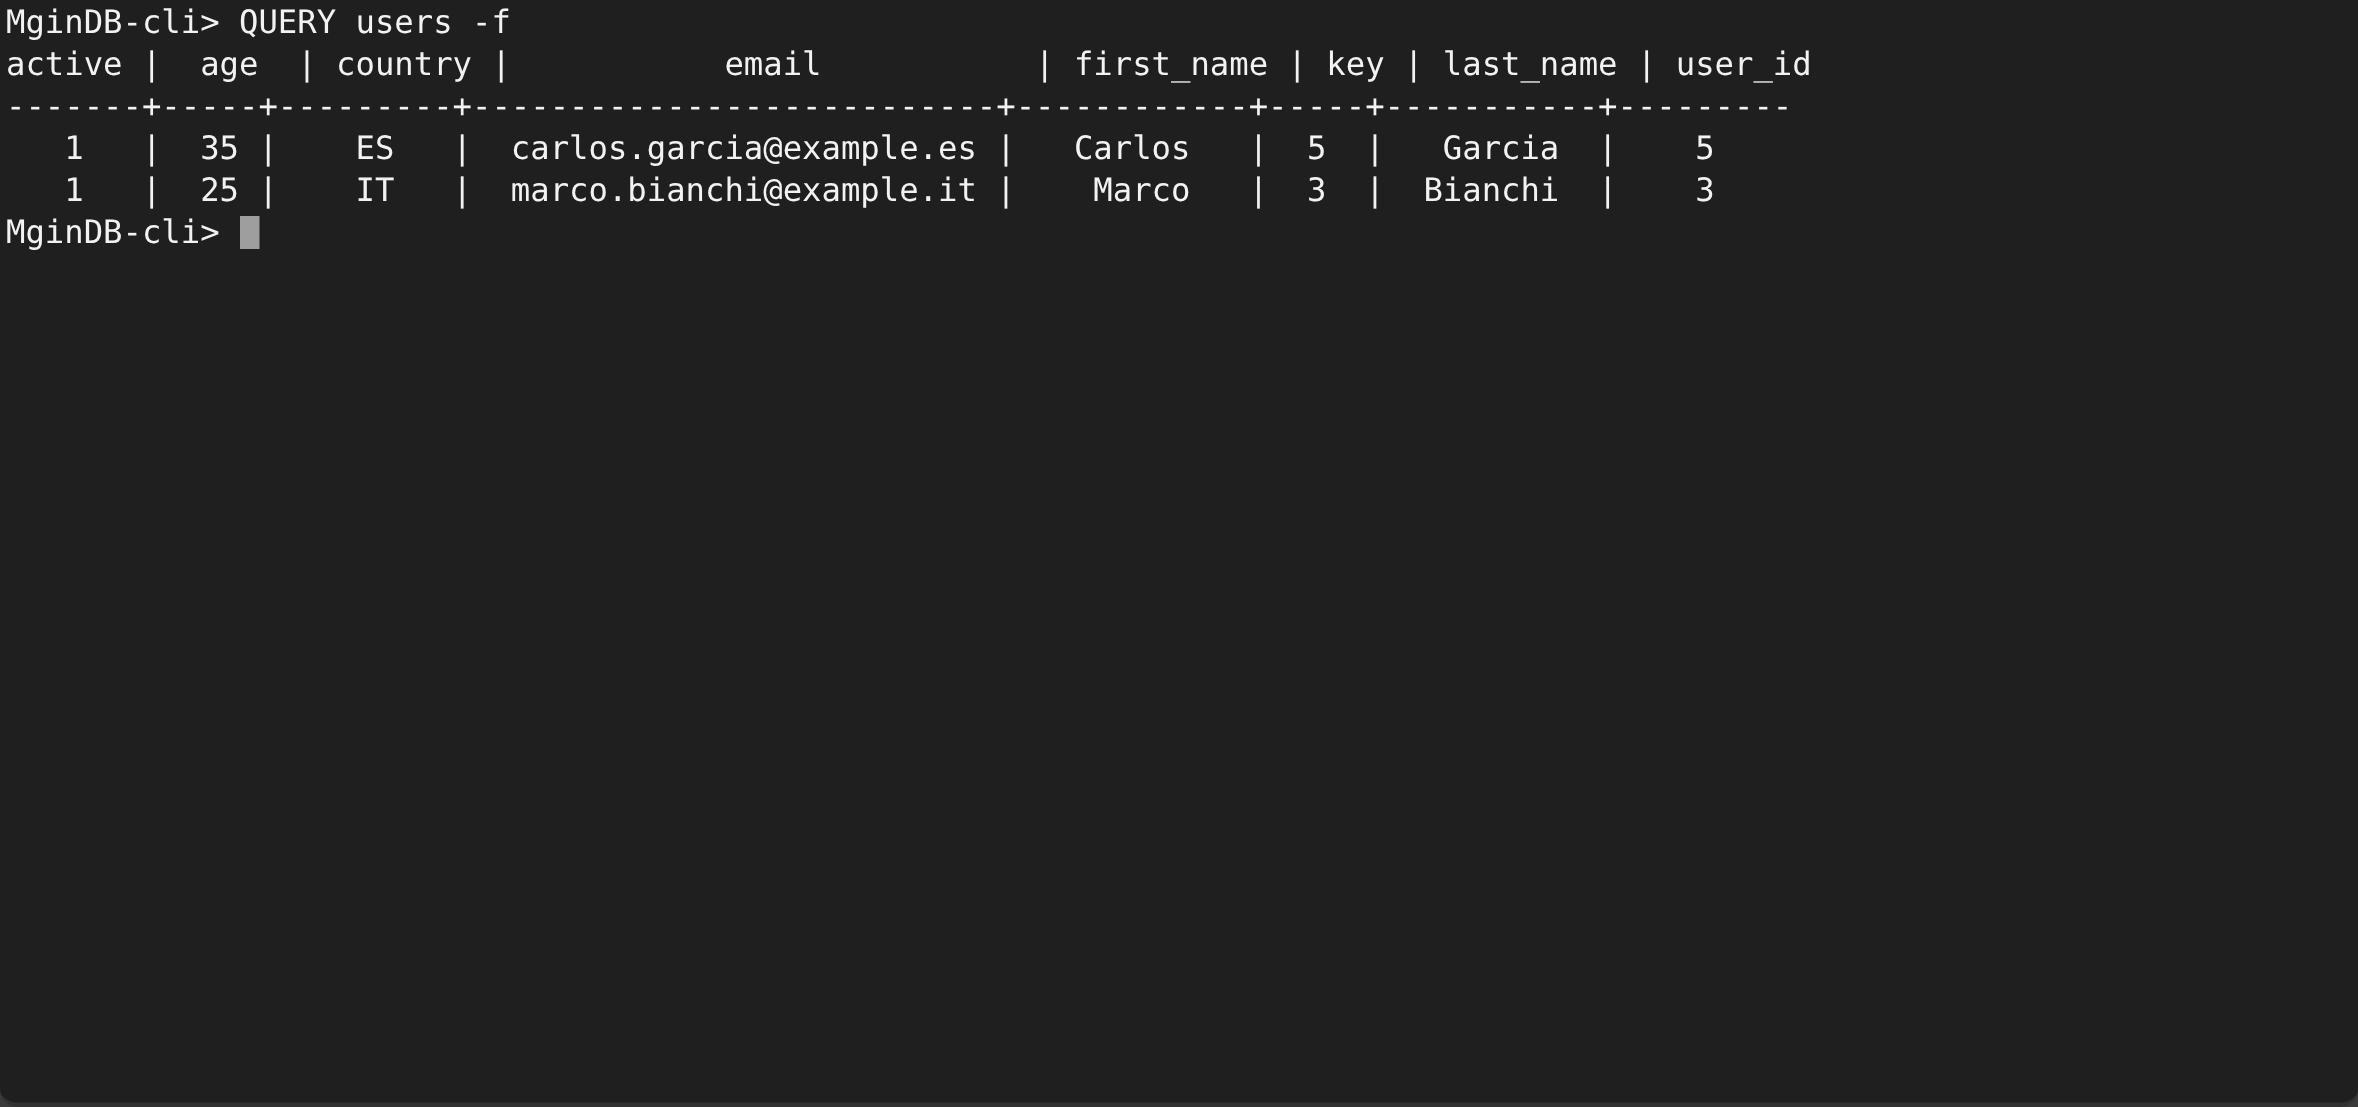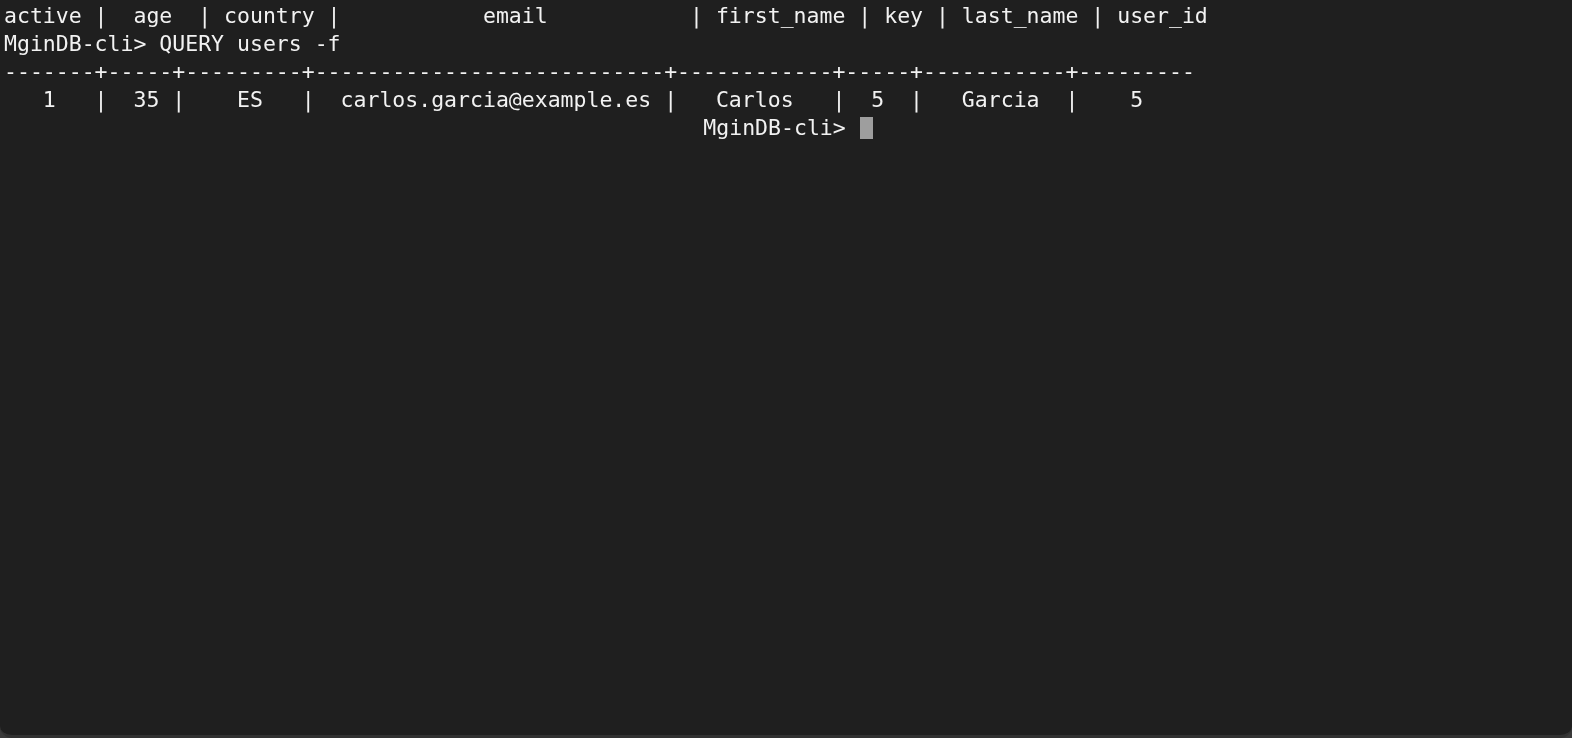--- a/index.html
+++ b/index.html
@@ -48,42 +48,42 @@
     white-space: pre;
     font-family: "DejaVu Sans Mono", "Liberation Mono", monospace;
   }
 
   .term-line.sep {
     color: #f2f2f2;
   }
 
   #prompt-line-active {
     position: relative;
-    text-align: center;
   }
 
   .cursor-block {
     display: inline-block;
     width: 13px;
     height: 22px;
     background: #9e9e9e;
     vertical-align: -4px;
     margin-left: 1px;
   }
 </style>
 </head>
 <body>
 
 <div id="terminal-window">
   <div id="terminal-screen">
 
+    <div class="term-line">MginDB-cli&gt; QUERY users -f</div>
+
     <div class="term-line">active |  age  | country |           email           | first_name | key | last_name | user_id </div>
-
-    <div class="term-line">MginDB-cli&gt; QUERY users -f</div>
 
     <div class="term-line sep">-------+-----+---------+---------------------------+------------+-----+-----------+---------</div>
 
     <div class="term-line">   1   |  35 |    ES   |  carlos.garcia@example.es |   Carlos   |  5  |   Garcia  |    5    </div>
+    <div class="term-line">   1   |  25 |    IT   |  marco.bianchi@example.it |    Marco   |  3  |  Bianchi  |    3    </div>
 
     <div class="term-line" id="prompt-line-active"><span>MginDB-cli&gt;</span><span> </span><span class="cursor-block"></span></div>
 
   </div>
 </div>
 
 </body></html>

